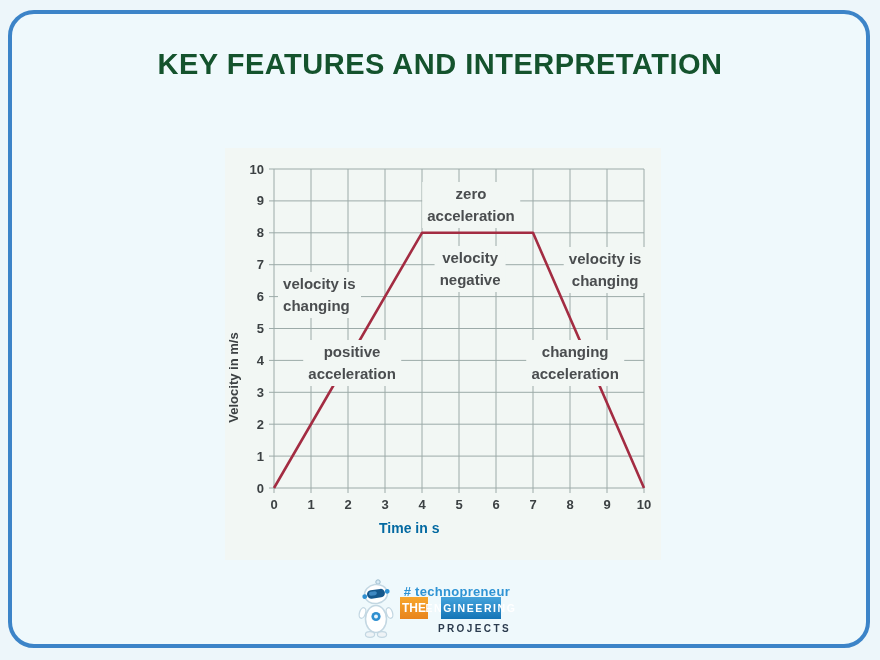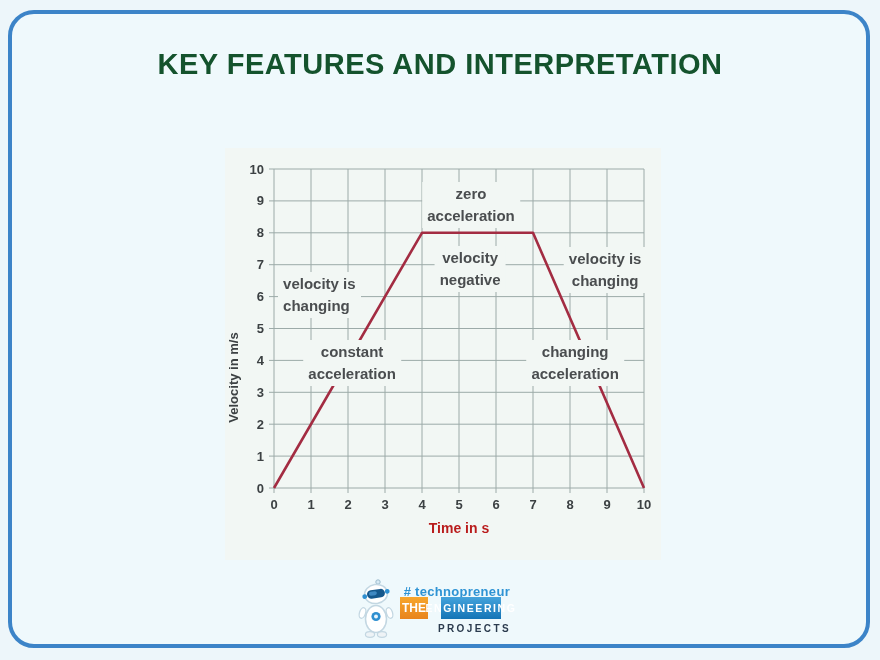--- a/index.html
+++ b/index.html
@@ -28,22 +28,22 @@
     font-size:15px;line-height:22px;text-align:center;
     padding:1px 5px;white-space:nowrap;
   }
   .ann.left{transform:translateY(-50%);text-align:left;}
   .ylabel{
     position:absolute;left:-62px;top:222px;width:140px;
     transform:rotate(-90deg);transform-origin:center;
     text-align:center;font-size:13px;font-weight:bold;color:#3c4143;
   }
   .xlabel{
-    position:absolute;left:154px;top:372px;width:160px;text-align:center;
-    font-size:14px;font-weight:bold;color:#b91c1c;
+    position:absolute;left:154px;top:372px;width:160px;
+    font-size:14px;font-weight:bold;color:#0369a1;
   }
   .logo{
     position:absolute;left:355px;top:576px;width:160px;height:64px;
   }
   .robot{position:absolute;left:1px;top:2px;}
   .tagline{
     position:absolute;right:5px;top:8px;
     font-size:13px;font-weight:bold;color:#2e93d4;letter-spacing:0.3px;
   }
   .boxrow{position:absolute;left:45px;top:21px;display:flex;gap:13px;border-radius:9px;}
@@ -152,21 +152,21 @@
       </div>
       <div class="ann left" style="left: 53.07px; top: 147.005px;">
         <div>velocity is</div>
         <div>changing</div>
       </div>
       <div class="ann" style="left: 380.15px; top: 122.123px;">
         <div>velocity is</div>
         <div>changing</div>
       </div>
       <div class="ann" style="left: 127.07px; top: 214.952px;">
-        <div>constant</div>
+        <div>positive</div>
         <div>acceleration</div>
       </div>
       <div class="ann" style="left: 350.18px; top: 214.952px;">
         <div>changing</div>
         <div>acceleration</div>
       </div>
     </div>
 </div>
 
 <div class="logo">

